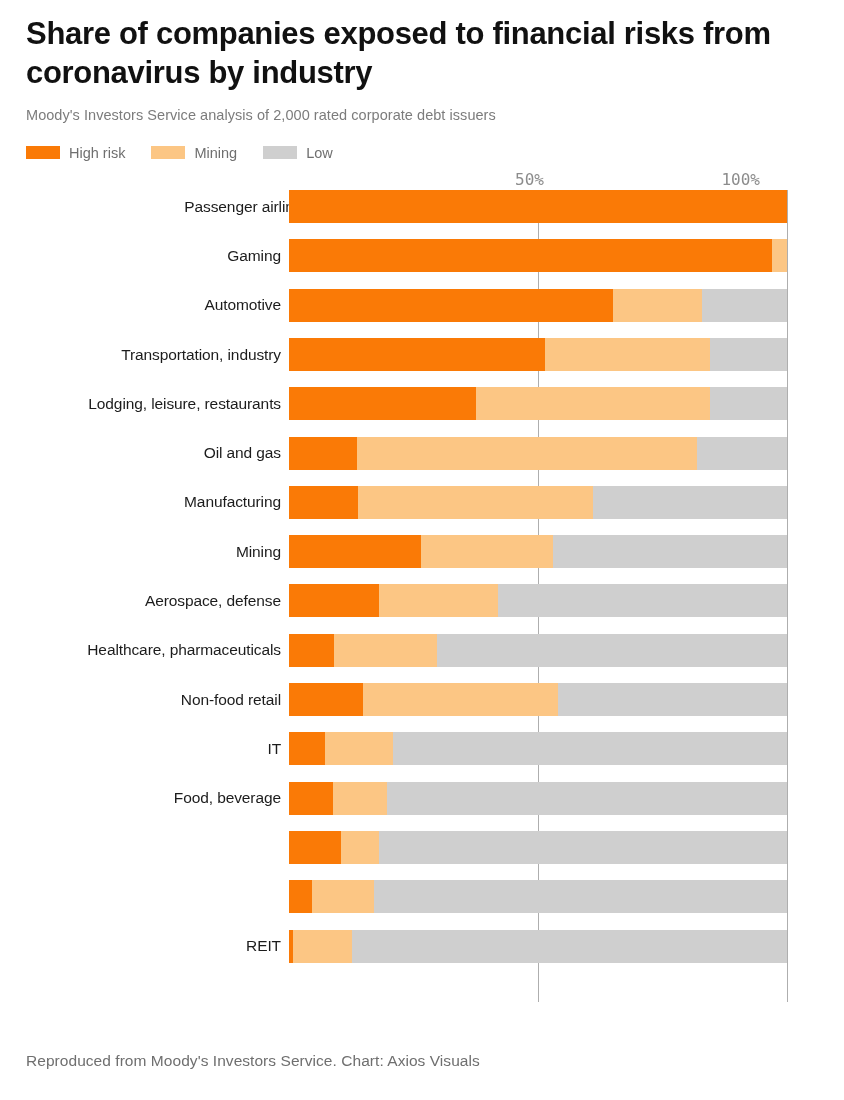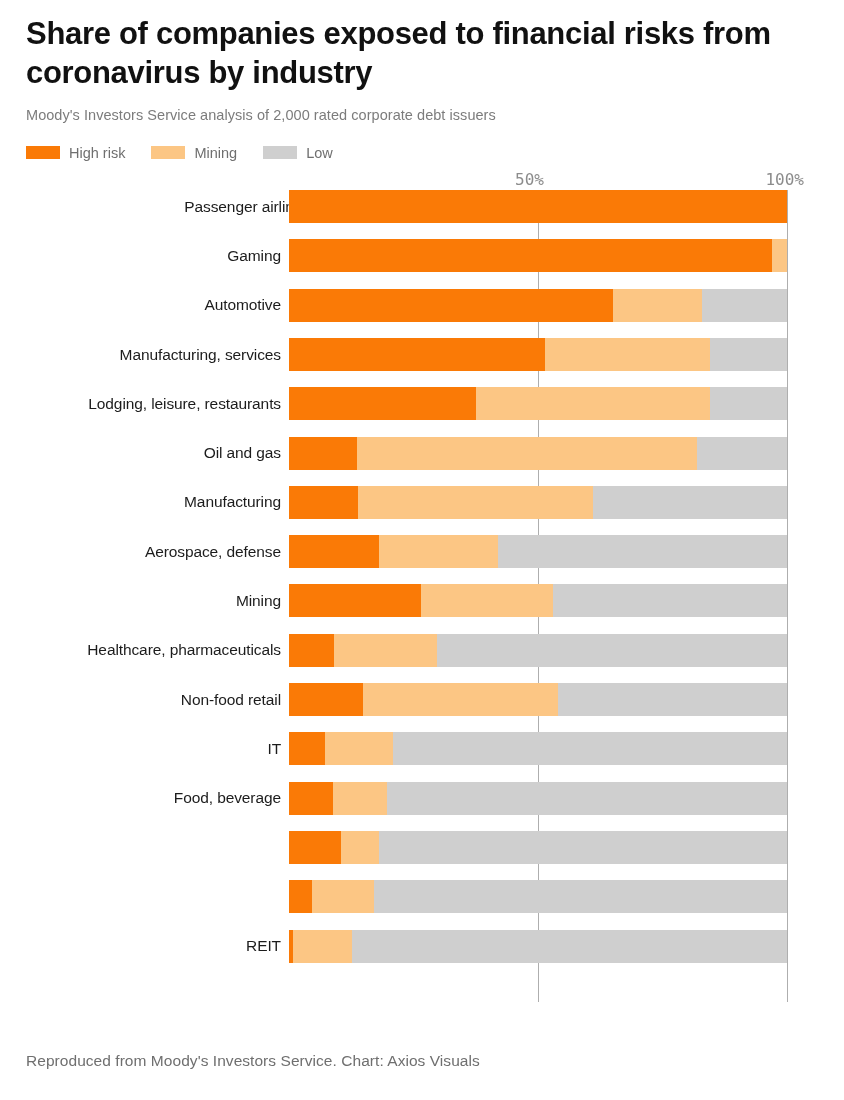--- a/index.html
+++ b/index.html
@@ -159,21 +159,21 @@
       </div>
       <div class="legend-item">
         <span class="legend-swatch" style="background: rgb(207, 207, 207);"></span>
         <span class="legend-label">Low</span>
       </div>
     </div>
 
   <div class="chart">
     <div class="axis-labels" id="axis-labels">
         <div class="axis-tick-label" style="left: 518px;">50%</div>
-        <div class="axis-tick-label" style="left: 778px;">100%</div>
+        <div class="axis-tick-label" style="left: 734px;">100%</div>
       </div>
     <div class="plot">
       <div class="gridlines" id="gridlines">
           <div class="gridline" style="left: 512px;"></div>
           <div class="gridline" style="left: 761px;"></div>
         </div>
       <div class="rows" id="rows">
           <div class="row">
             <div class="row-label" style="right: 508px;">Passenger airlines</div>
             <div class="bar" style="left: 263px; width: 498px;">
@@ -189,21 +189,21 @@
           </div>
           <div class="row">
             <div class="row-label" style="right: 537px;">Automotive</div>
             <div class="bar" style="left: 263px; width: 498px;">
               <div class="seg seg-high" style="width: 323.7px;"></div>
               <div class="seg seg-med" style="width: 89.64px;"></div>
               <div class="seg seg-low" style="width: 84.66px;"></div>
             </div>
           </div>
           <div class="row">
-            <div class="row-label" style="right: 537px;">Manufacturing, services</div>
+            <div class="row-label" style="right: 537px;">Transportation, industry</div>
             <div class="bar" style="left: 263px; width: 498px;">
               <div class="seg seg-high" style="width: 256.47px;"></div>
               <div class="seg seg-med" style="width: 164.34px;"></div>
               <div class="seg seg-low" style="width: 77.19px;"></div>
             </div>
           </div>
           <div class="row">
             <div class="row-label" style="right: 537px;">Lodging, leisure, restaurants</div>
             <div class="bar" style="left: 263px; width: 498px;">
               <div class="seg seg-high" style="width: 186.75px;"></div>
@@ -221,36 +221,36 @@
           </div>
           <div class="row">
             <div class="row-label" style="right: 537px;">Manufacturing</div>
             <div class="bar" style="left: 263px; width: 498px;">
               <div class="seg seg-high" style="width: 69.222px;"></div>
               <div class="seg seg-med" style="width: 234.558px;"></div>
               <div class="seg seg-low" style="width: 194.22px;"></div>
             </div>
           </div>
           <div class="row">
+            <div class="row-label" style="right: 537px;">Mining</div>
+            <div class="bar" style="left: 263px; width: 498px;">
+              <div class="seg seg-high" style="width: 131.97px;"></div>
+              <div class="seg seg-med" style="width: 131.97px;"></div>
+              <div class="seg seg-low" style="width: 234.06px;"></div>
+            </div>
+          </div>
+          <div class="row">
             <div class="row-label" style="right: 537px;">Aerospace, defense</div>
             <div class="bar" style="left: 263px; width: 498px;">
               <div class="seg seg-high" style="width: 89.64px;"></div>
               <div class="seg seg-med" style="width: 119.52px;"></div>
               <div class="seg seg-low" style="width: 288.84px;"></div>
             </div>
           </div>
           <div class="row">
-            <div class="row-label" style="right: 537px;">Mining</div>
-            <div class="bar" style="left: 263px; width: 498px;">
-              <div class="seg seg-high" style="width: 131.97px;"></div>
-              <div class="seg seg-med" style="width: 131.97px;"></div>
-              <div class="seg seg-low" style="width: 234.06px;"></div>
-            </div>
-          </div>
-          <div class="row">
             <div class="row-label" style="right: 537px;">Healthcare, pharmaceuticals</div>
             <div class="bar" style="left: 263px; width: 498px;">
               <div class="seg seg-high" style="width: 44.82px;"></div>
               <div class="seg seg-med" style="width: 103.086px;"></div>
               <div class="seg seg-low" style="width: 350.094px;"></div>
             </div>
           </div>
           <div class="row">
             <div class="row-label" style="right: 537px;">Non-food retail</div>
             <div class="bar" style="left: 263px; width: 498px;">

